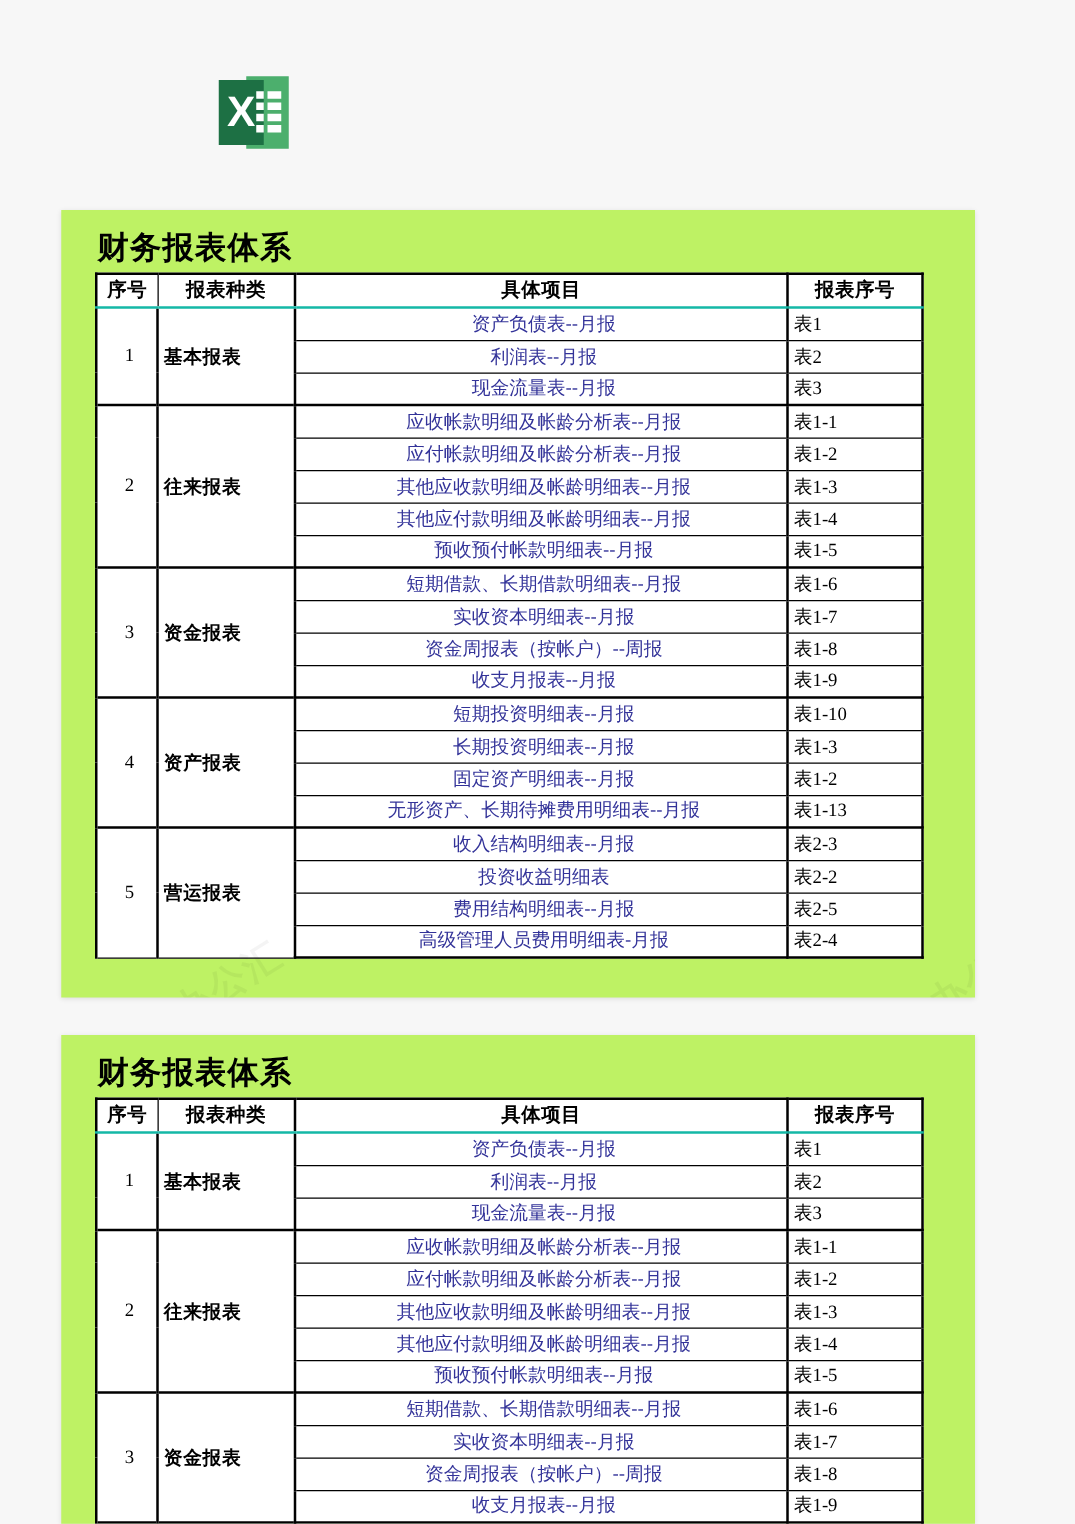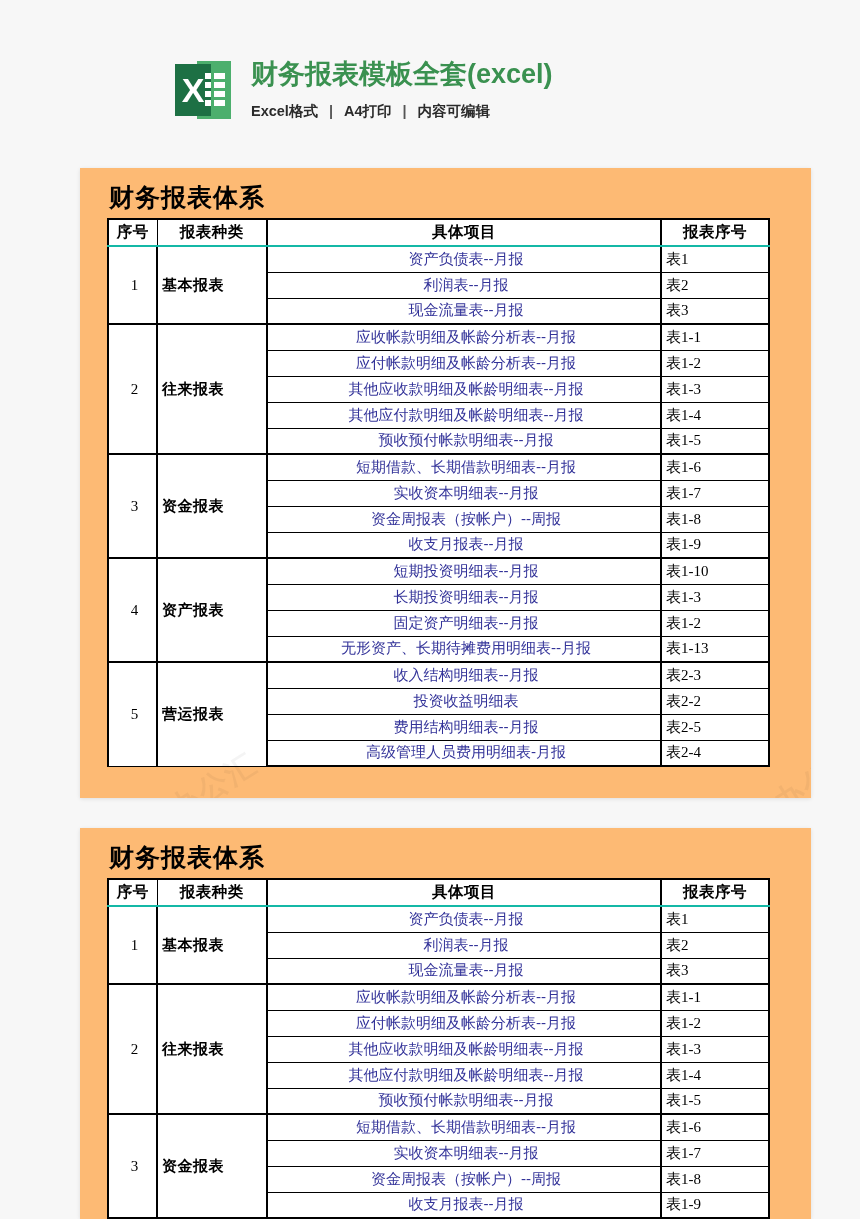--- a/index.html
+++ b/index.html
@@ -93,23 +93,23 @@
   }
   #doc-subtitle .sep {
     color: #555;
     font-weight: bold;
     padding: 0 11px;
   }
 
   
   .page-card {
     position: absolute;
-    left: 80px;
+    left: 49px;
     width: 731px;
-    background: #fdba74;
+    background: #bef264;
     box-shadow: 0 1px 4px rgba(0,0,0,0.10);
     overflow: hidden;
   }
   #page-card-1 { top: 168px;  height: 630px; }
   #page-card-2 { top: 828px;  height: 391px; }
 
   .sheet {
     position: relative;
     padding: 14px 27px 0 27px;
     box-sizing: border-box;
@@ -224,26 +224,20 @@
     <div class="x-glyph">X</div>
     <div class="grid">
       <i></i>
         <i></i>
         <i></i>
         <i></i>
         <i></i>
         <i></i>
         <i></i>
         <i></i>
-    </div>
-  </div>
-  <div id="header-text">
-    <div id="doc-title">财务报表模板全套(excel)</div>
-    <div id="doc-subtitle">
-      <span>Excel格式</span><span class="sep">|</span><span>A4打印</span><span class="sep">|</span><span>内容可编辑</span>
     </div>
   </div>
 </div>
 
 <div class="page-card" id="page-card-1">
   <div class="sheet">
     <div class="sheet-title">财务报表体系</div>
     <table class="fin-table" id="fin-table-1">
       <colgroup>
         <col class="c-no">

